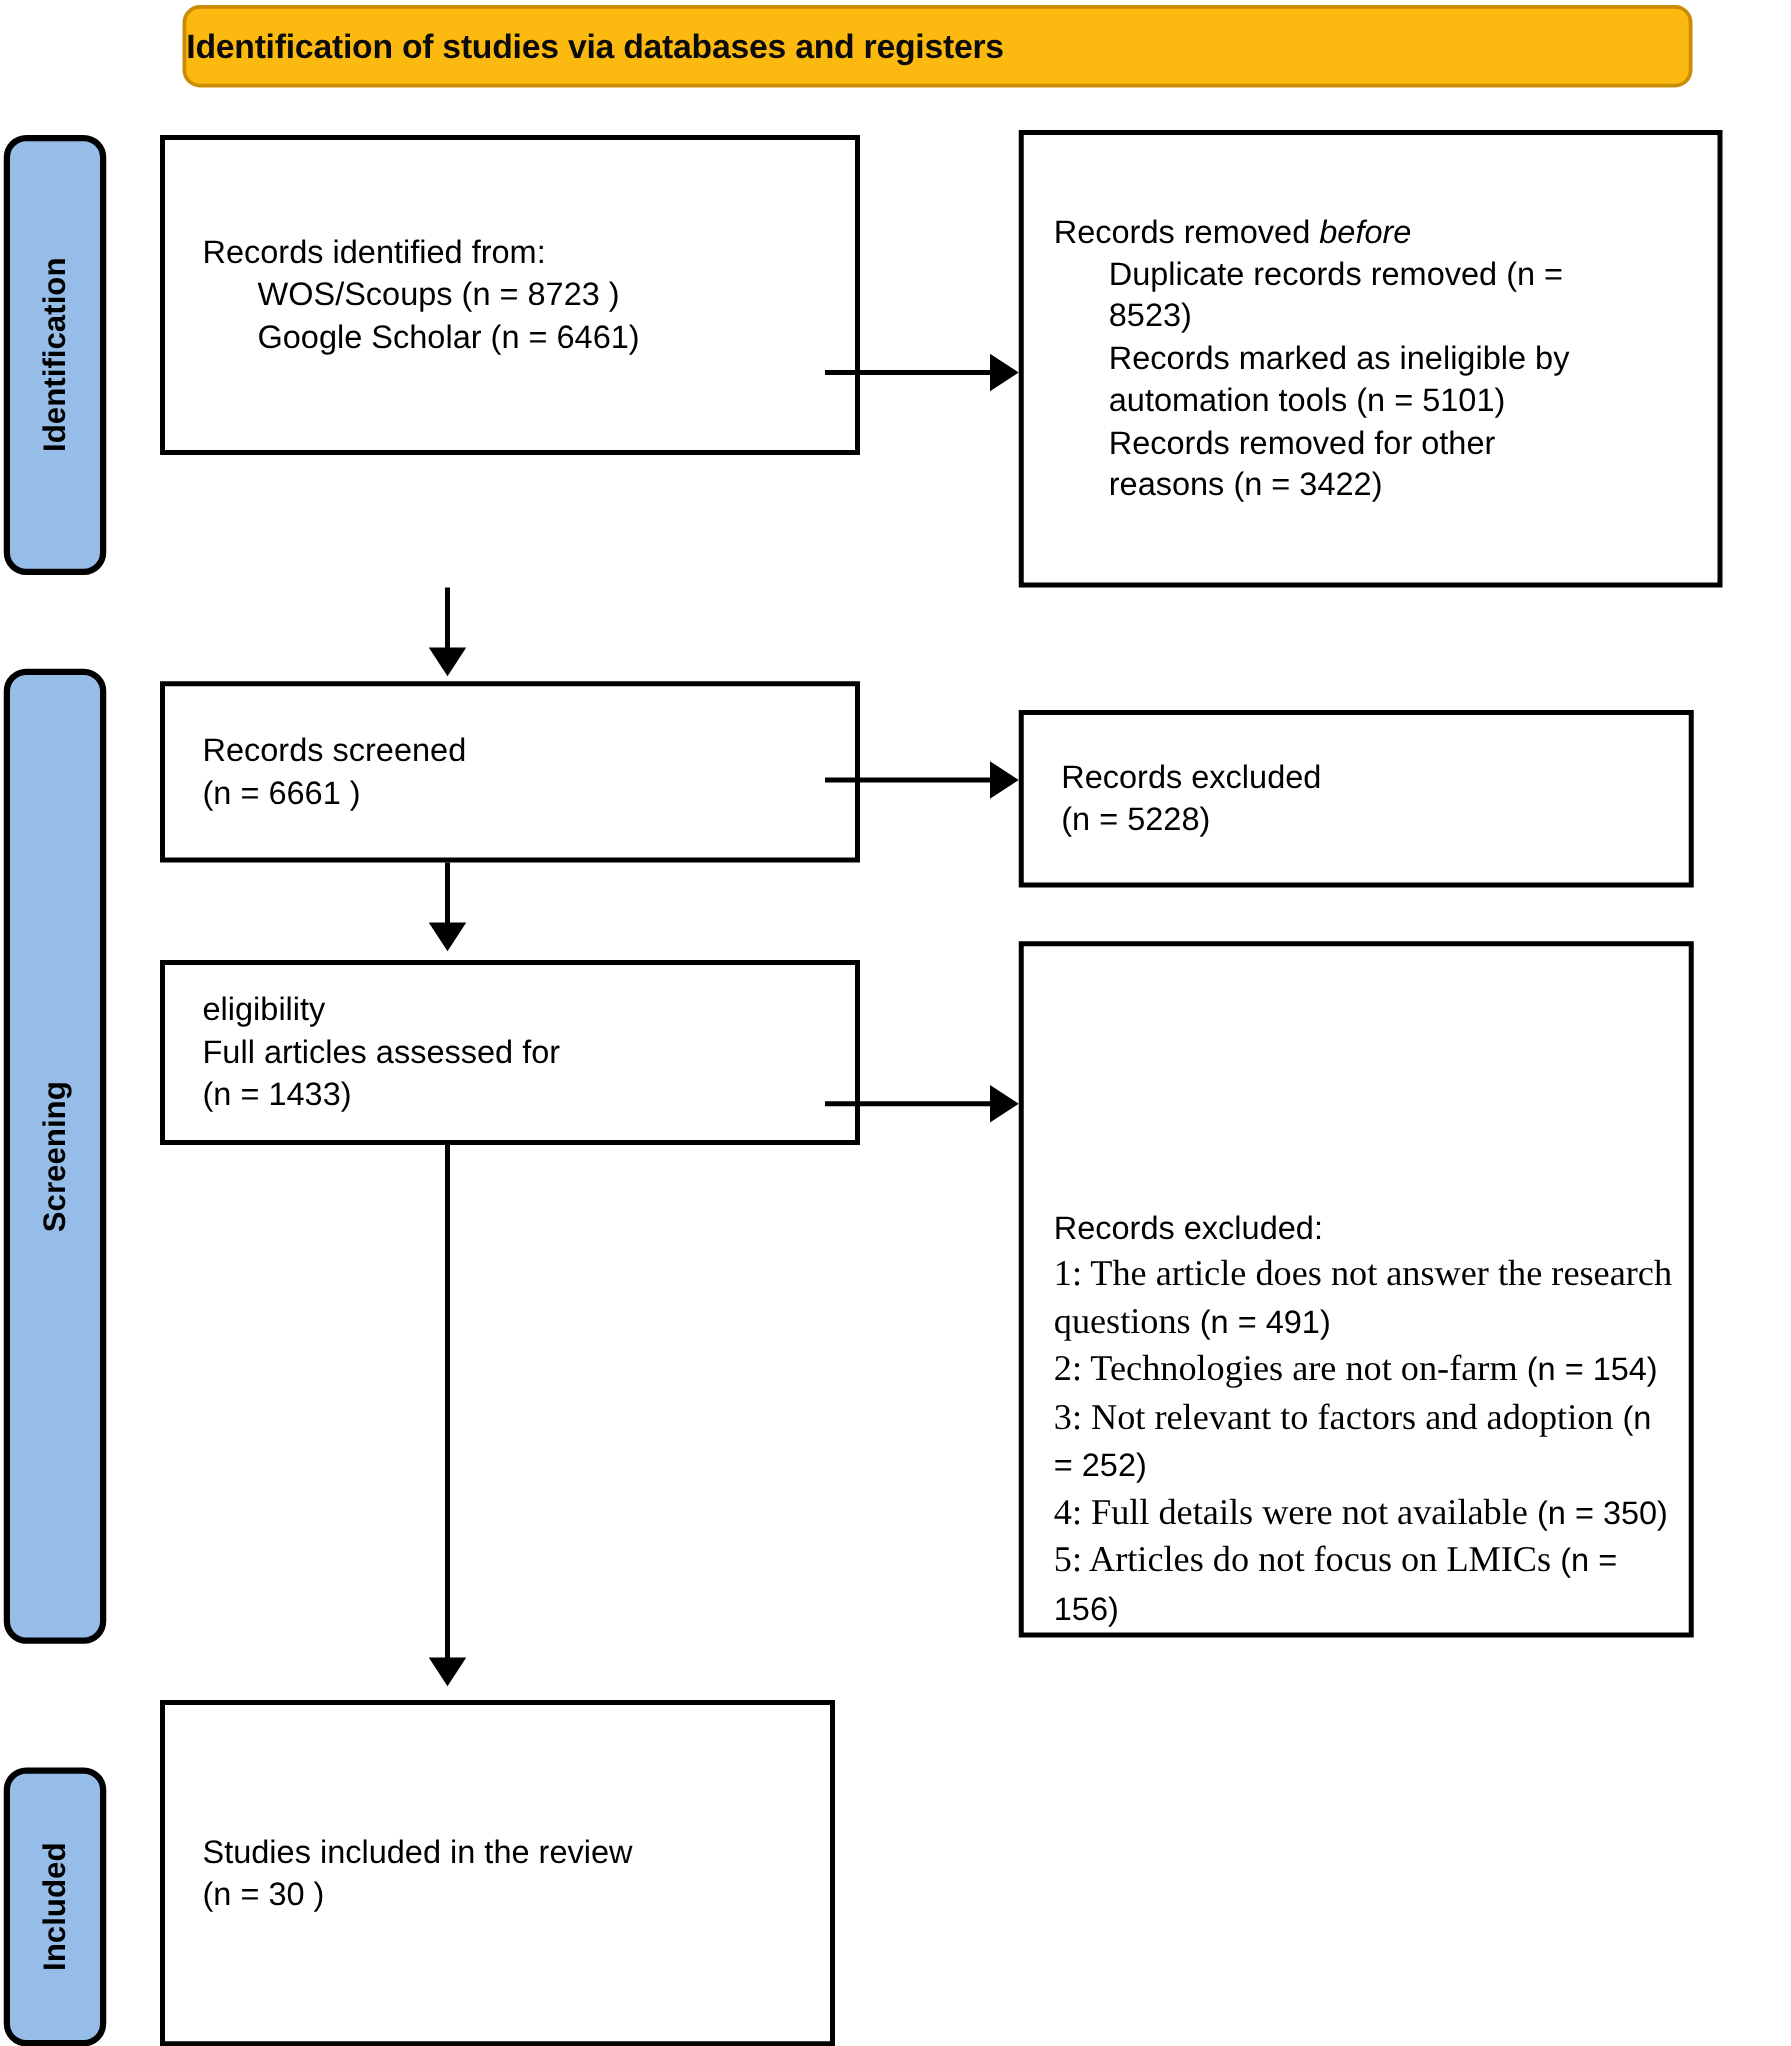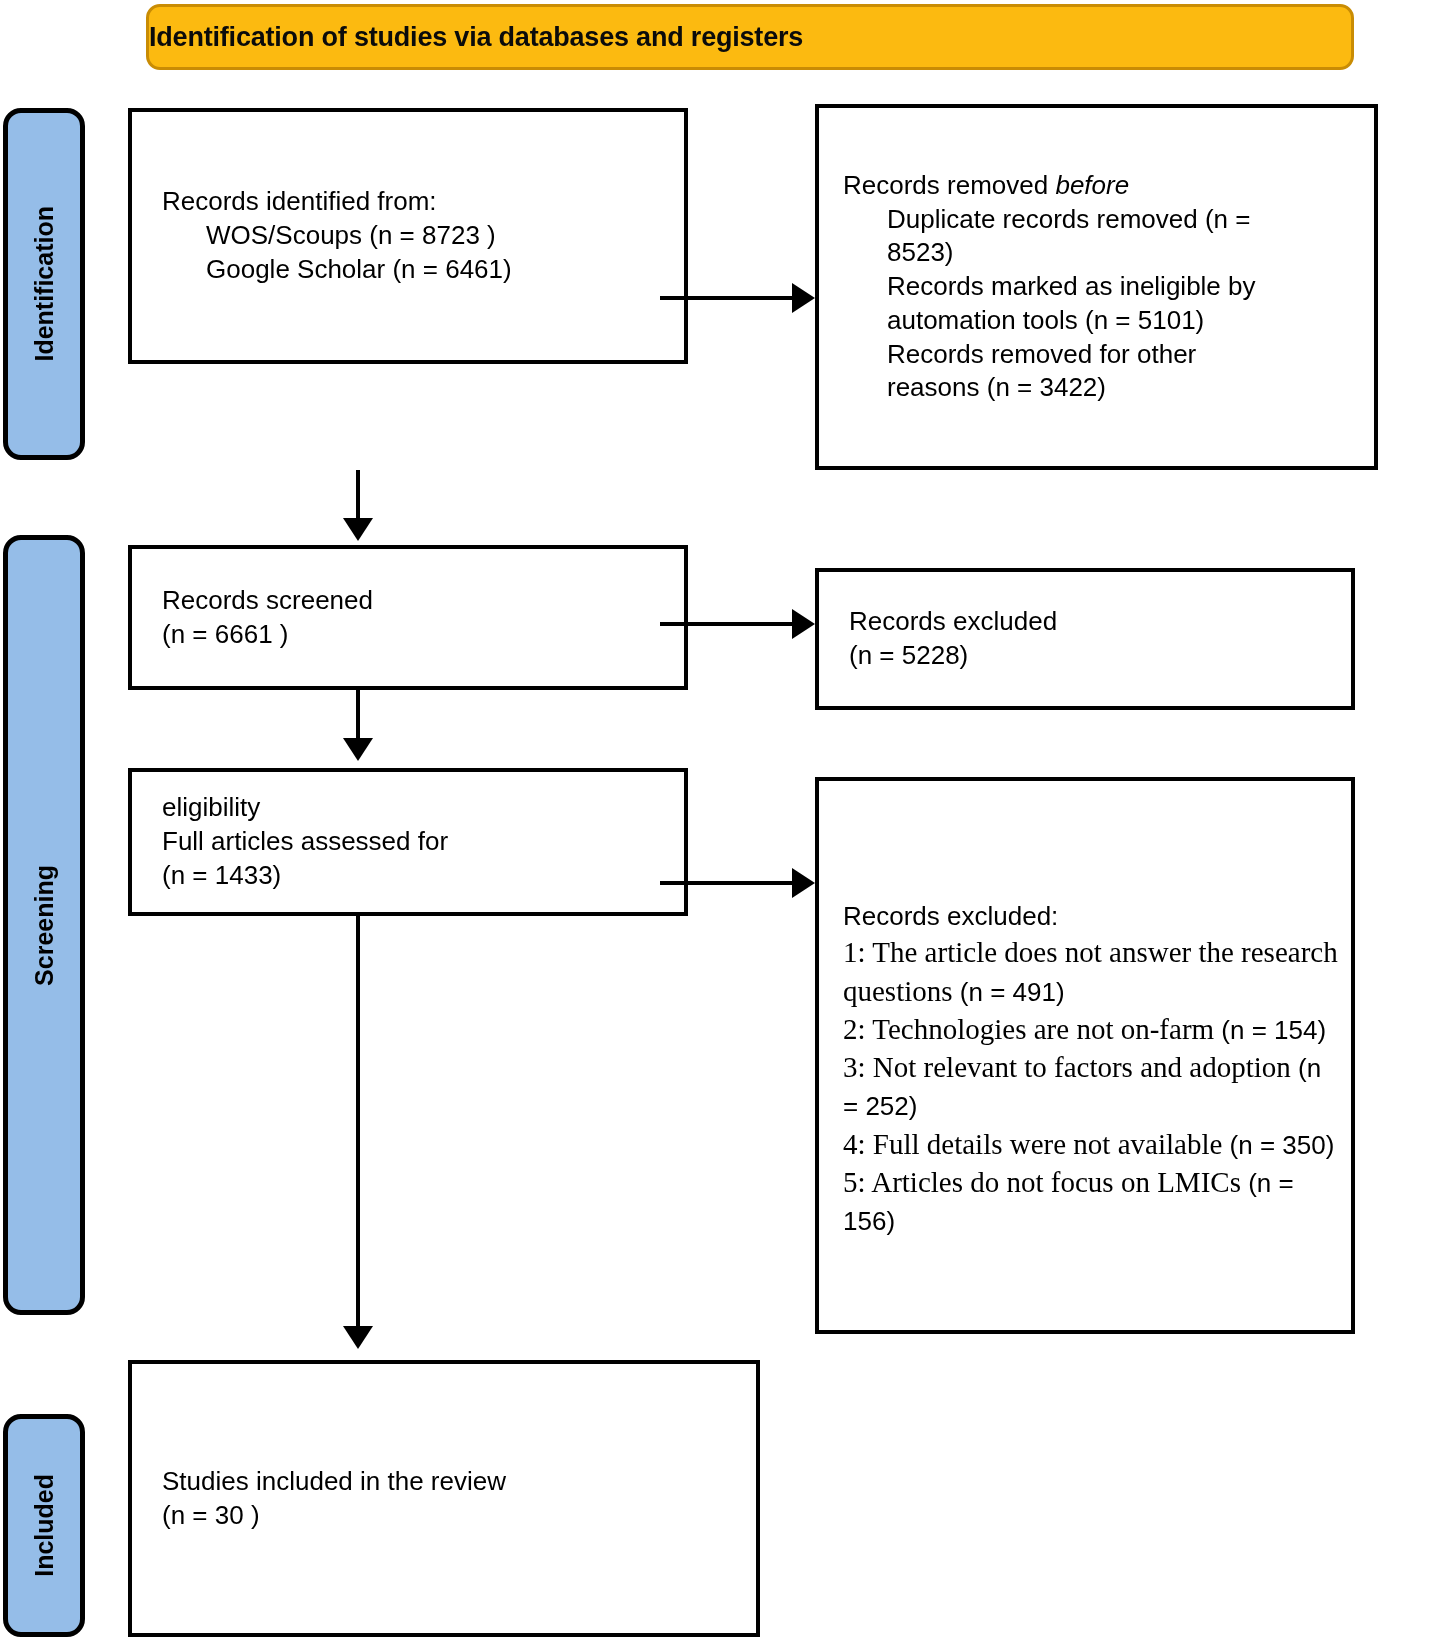--- a/index.html
+++ b/index.html
@@ -102,26 +102,26 @@
   }
   .ital { font-style: italic; }
 
   
   #box-identified   { left: 128px; top: 108px;  width: 560px; height: 256px; }
   #box-removed      { left: 815px; top: 104px;  width: 563px; height: 366px; }
   #box-screened     { left: 128px; top: 545px;  width: 560px; height: 145px; }
   #box-excluded-1   { left: 815px; top: 568px;  width: 540px; height: 142px; }
   #box-eligibility  { left: 128px; top: 768px;  width: 560px; height: 148px; }
   #box-excluded-2   { left: 815px; top: 753px;  width: 540px; height: 557px; }
-  #box-included     { left: 128px; top: 1360px; width: 632px; height: 277px; }
+  #box-included     { left: 128px; top: 1360px; width: 540px; height: 277px; }
 
   #box-removed .box-inner   { padding: 0 6px 0 24px; }
   #box-removed .line        { white-space: pre; }
   #box-excluded-2 .box-inner{ padding: 0 8px 0 24px; justify-content: flex-start; }
-  #box-excluded-2 { justify-content: center; padding-top: 28px; margin-top: 24px; }
+  #box-excluded-2 { justify-content: flex-end; padding-top: 28px; }
 
   
   .vline {
     position: absolute;
     width: 4px;
     background: #000000;
   }
   .hline {
     position: absolute;
     height: 4px;

